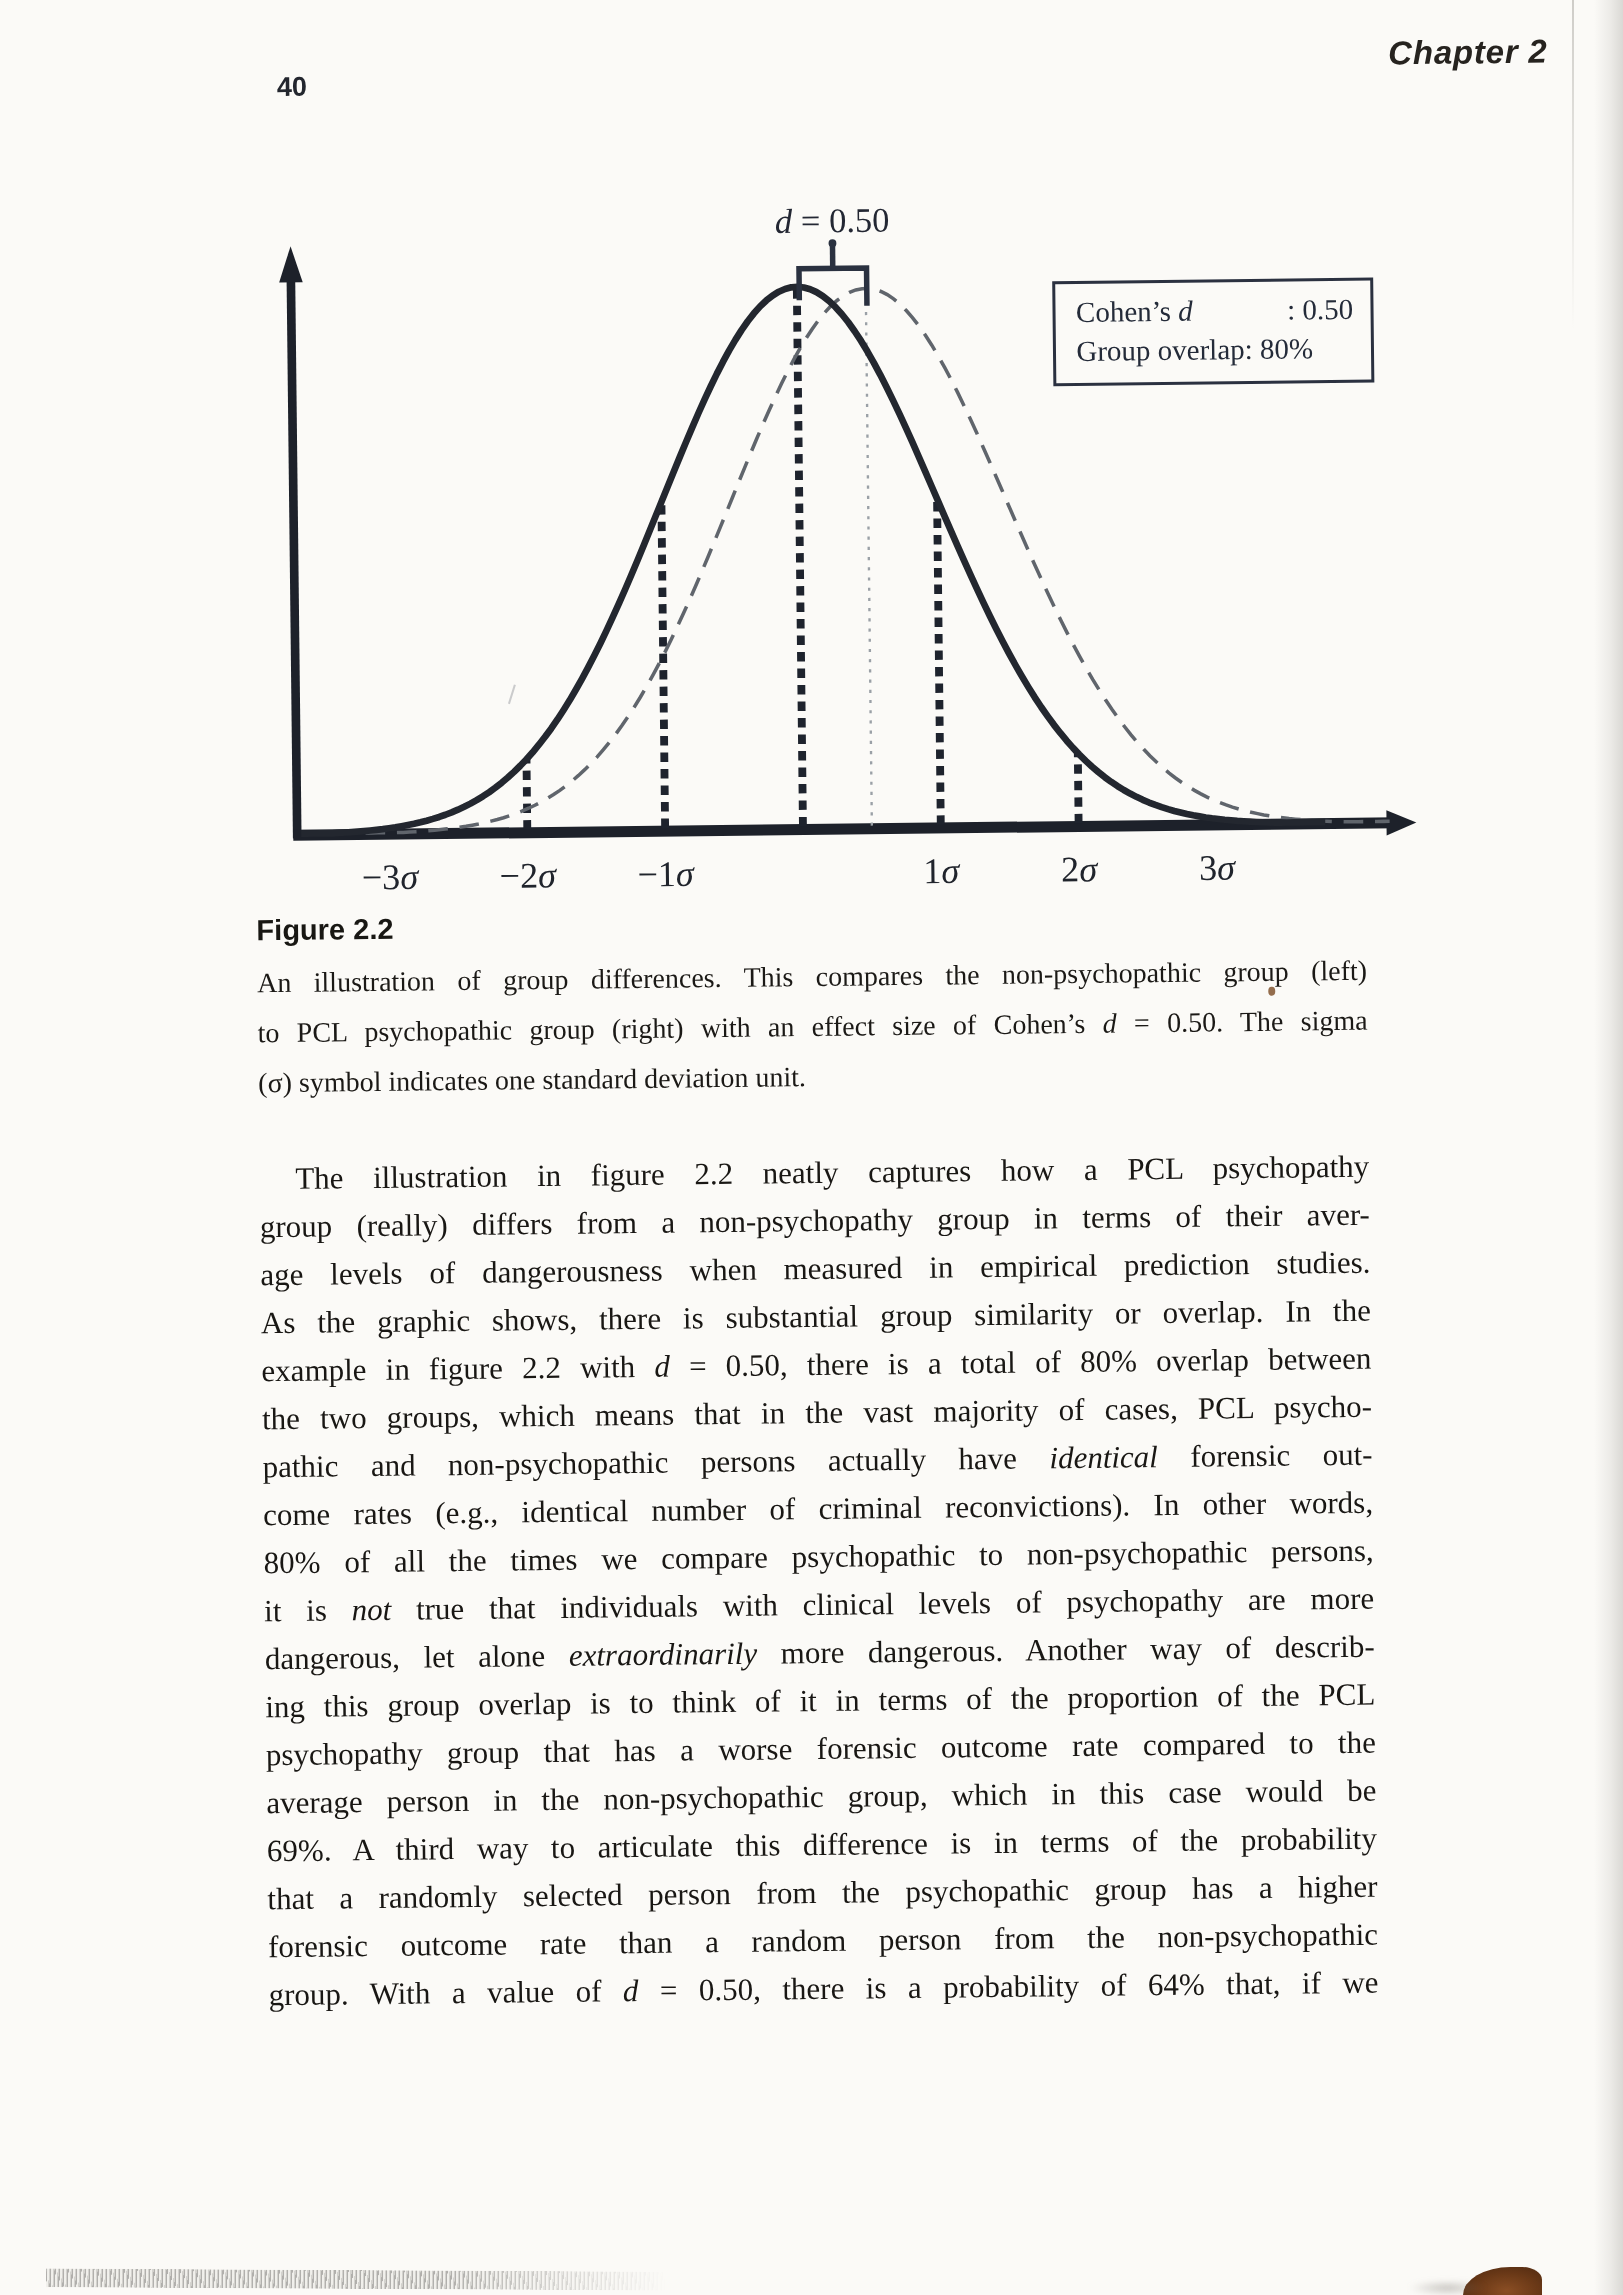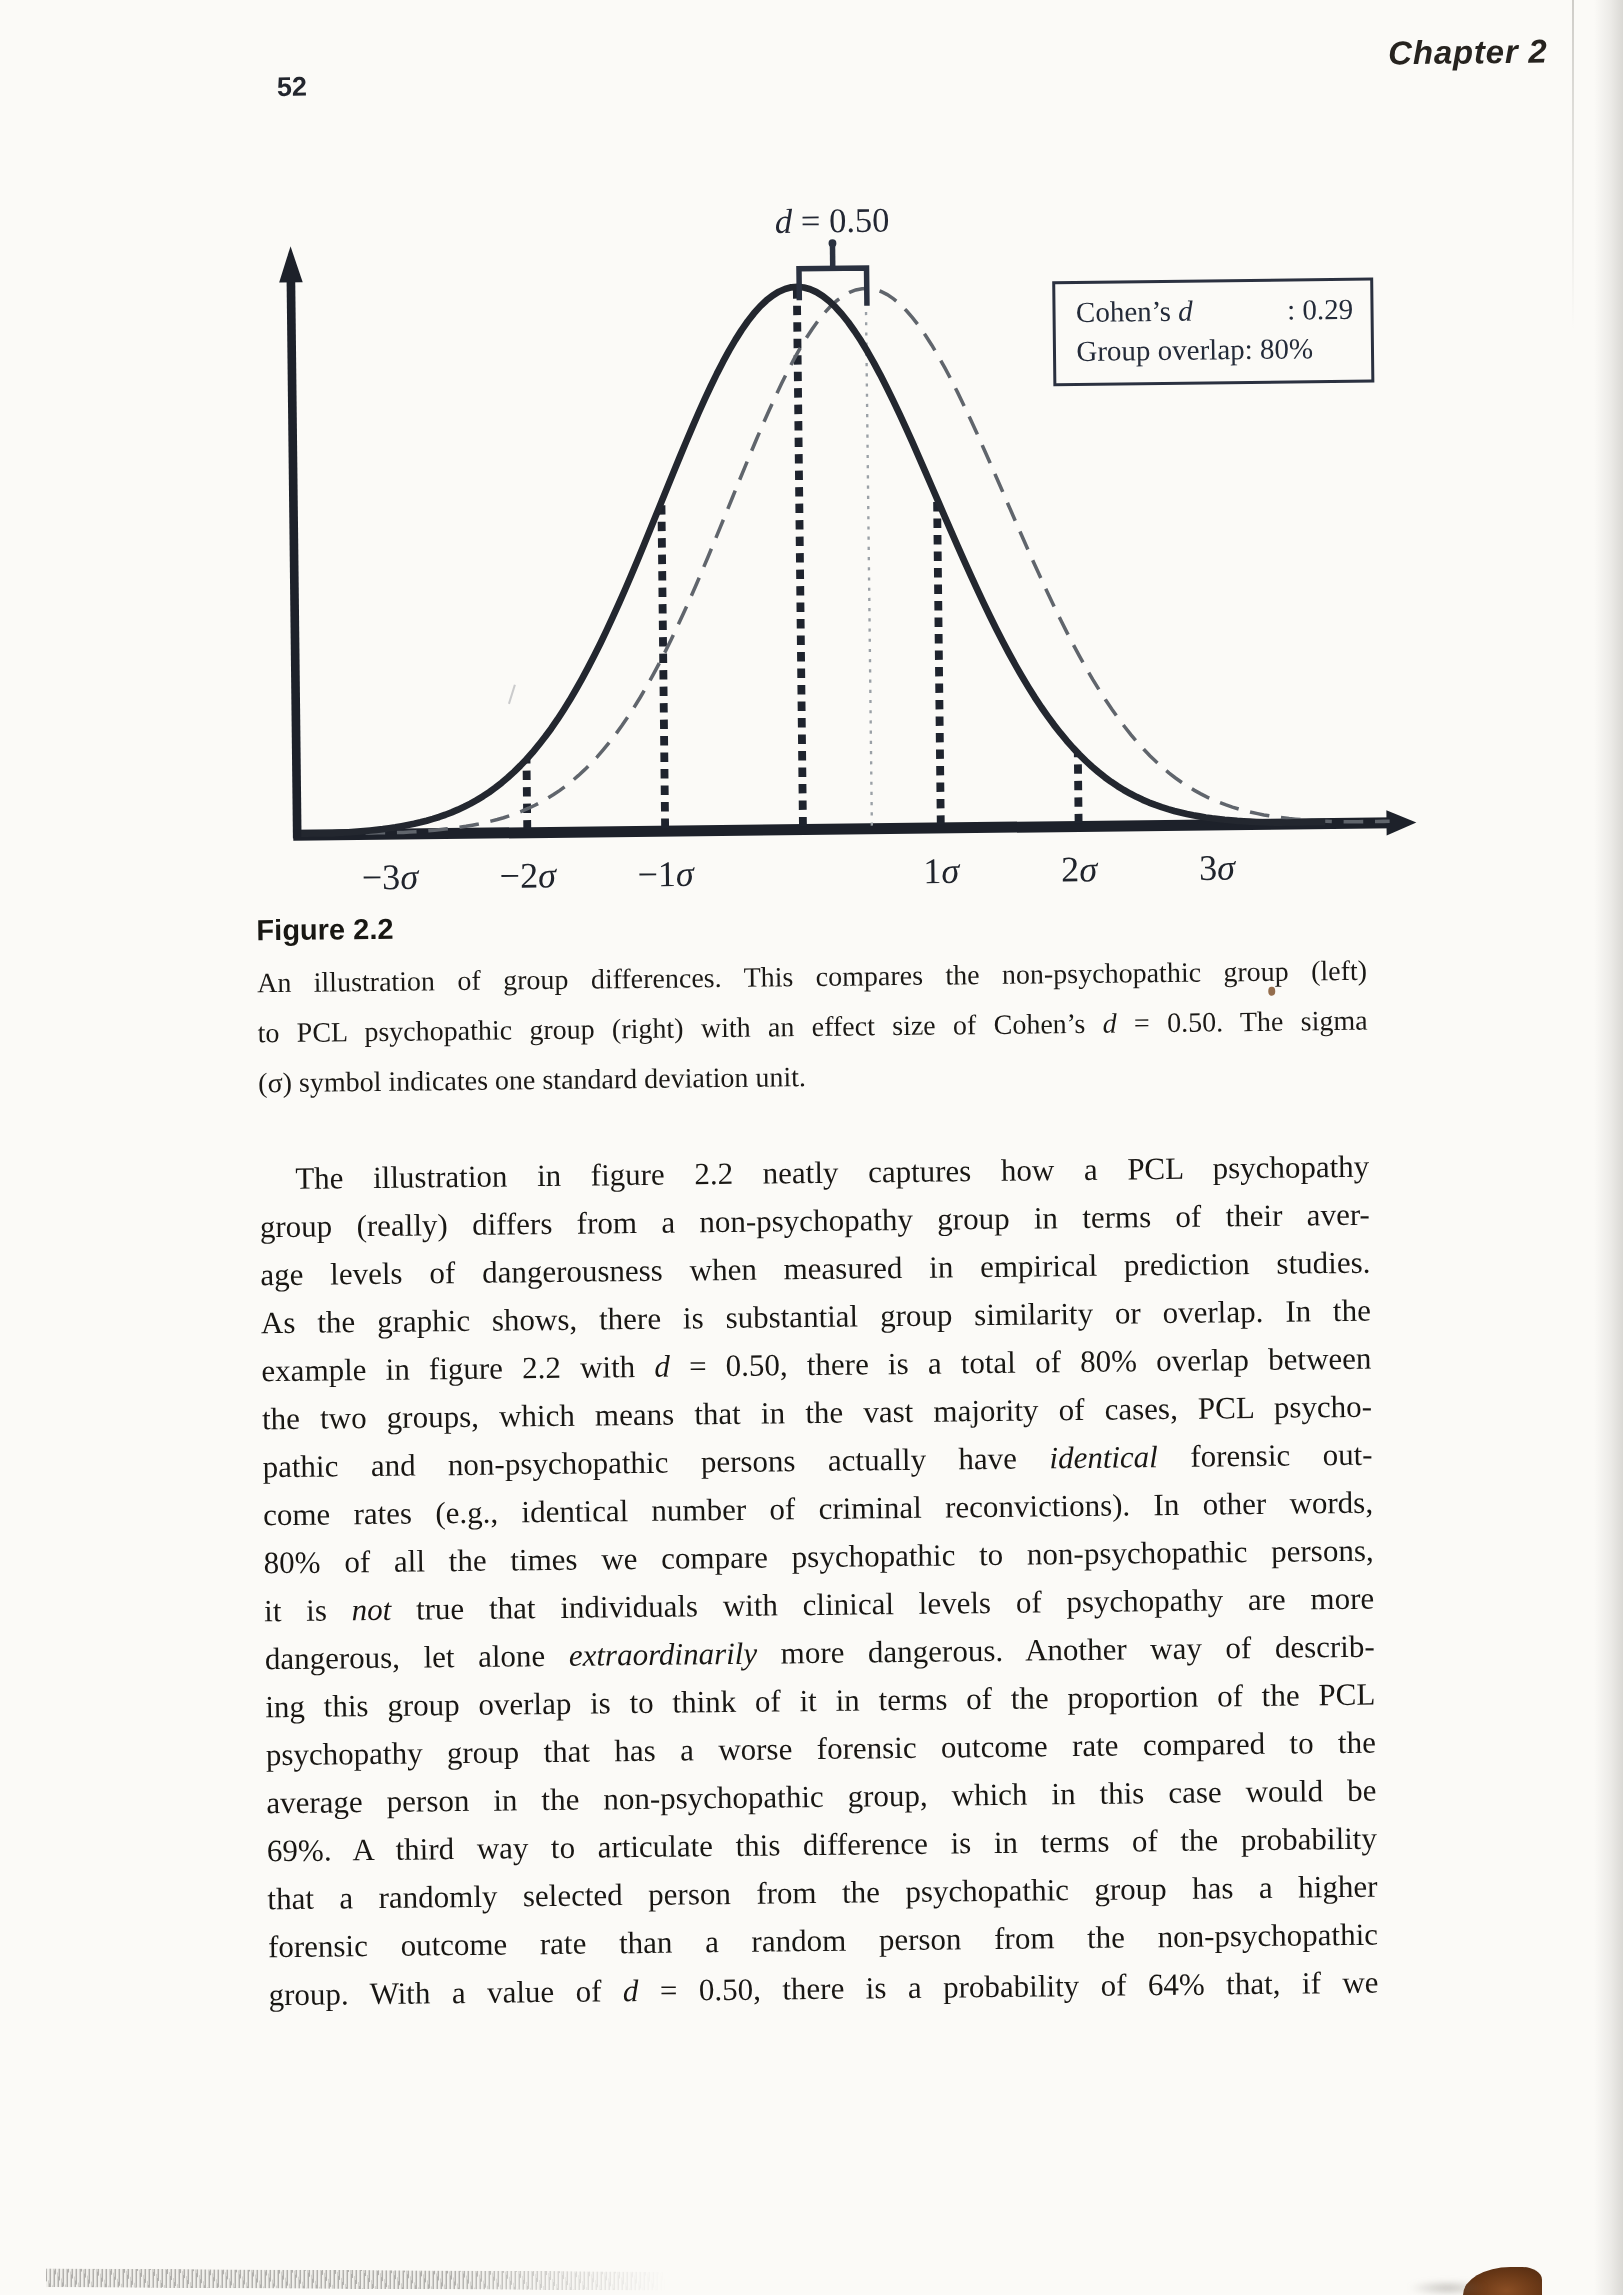--- a/index.html
+++ b/index.html
@@ -102,21 +102,21 @@
     position:absolute;left:516px;top:681px;width:2.4px;height:20.4px;
     background:#6f737a;opacity:.35;transform:rotate(18deg);
   }
 </style>
 </head>
 <body>
 
 <div class="page">
   <div class="tilt">
 
-    <div class="page-number">52</div>
+    <div class="page-number">40</div>
     <div class="running-head">Chapter 2</div>
 
     <div class="chart-wrap">
       <svg id="chart" viewBox="0 0 1530 960">
 
         <line x1="53" y1="850" x2="53" y2="122" stroke="#1d212a" stroke-width="11"></line>
         <polygon points="53,96 38,142 68,142" fill="#1d212a"></polygon>
         <line x1="48" y1="846" x2="1452" y2="846" stroke="#1d212a" stroke-width="14"></line>
         <polygon points="1478,846 1440,830 1440,862" fill="#1d212a"></polygon>
 
@@ -150,21 +150,21 @@
         </g>
         <text x="743" y="86" text-anchor="middle" font-size="44" fill="#232733" font-family="Liberation Serif, serif">
           <tspan font-style="italic">d</tspan><tspan> = 0.50</tspan>
         </text>
       </svg>
     </div>
 
     <div class="legend-box">
       <div class="legend-row1">
         <span><span>Cohen’s </span><span class="it">d</span></span>
-        <span>: 0.29</span>
+        <span>: 0.50</span>
       </div>
       <div>Group overlap: 80%</div>
     </div>
 
     <div class="caption">
       <div class="caption-label">Figure 2.2</div>
       <div id="caption-lines">
           <div class="cap-line"><span>An illustration of group differences. This compares the non-psychopathic group (left)</span></div>
           <div class="cap-line"><span>to PCL psychopathic group (right) with an effect size of Cohen’s </span><span class="it">d</span><span> = 0.50. The sigma</span></div>
           <div class="cap-line"><span>(σ) symbol indicates one standard deviation unit.</span></div>

